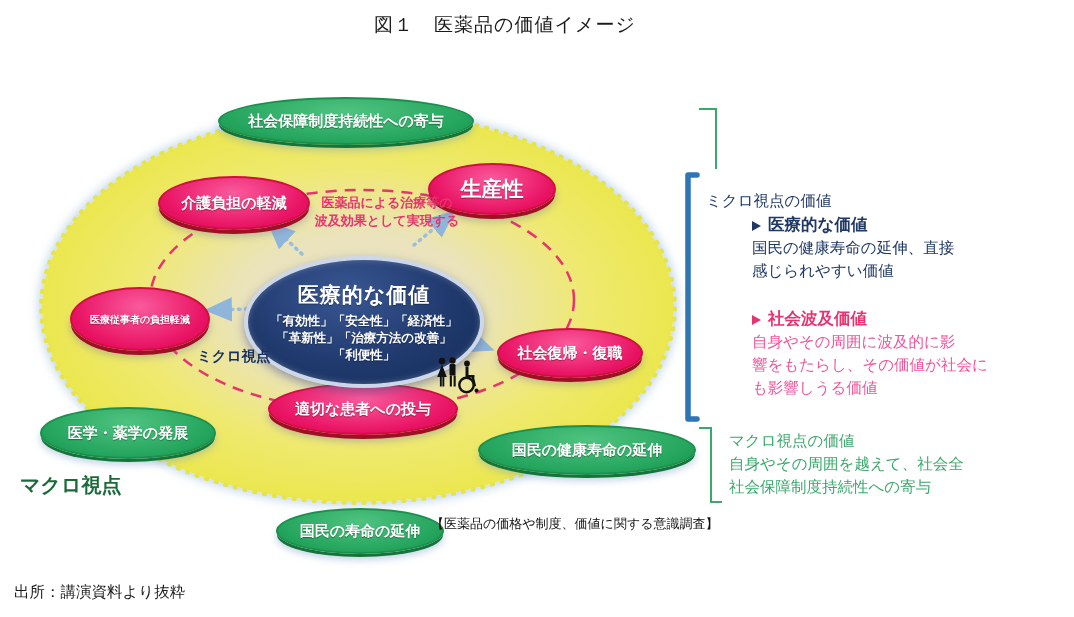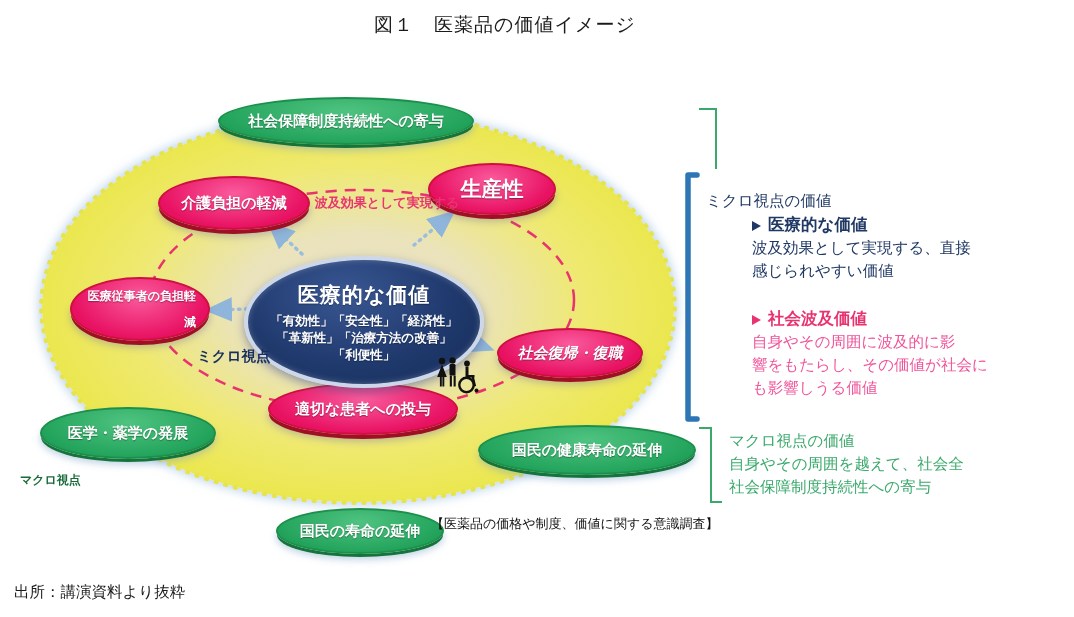--- a/index.html
+++ b/index.html
@@ -31,31 +31,31 @@
         box-shadow:0 4px 10px rgba(80,90,140,.55),inset 0 0 6px rgba(255,255,255,.25);}
   .navy .c-title{font-size:21px;letter-spacing:1px;margin-bottom:4px;}
   .navy .c-sub{font-size:12.5px;line-height:17px;font-weight:bold;}
 
   .n-g1{left:218px;top:97px;width:252px;height:44px;font-size:15px;}
   .n-g2{left:40px;top:407px;width:172px;height:48px;font-size:15px;}
   .n-g3{left:478px;top:425px;width:214px;height:46px;font-size:15px;}
   .n-g4{left:276px;top:508px;width:164px;height:42px;font-size:15px;}
   .n-p1{left:158px;top:176px;width:148px;height:50px;font-size:15px;}
   .n-p2{left:428px;top:163px;width:124px;height:48px;font-size:21px;}
-  .n-p3{left:70px;top:277px;width:140px;height:64px;font-size:12px;line-height:26px;padding:0 12px;box-sizing:border-box;}
-  .n-p4{left:497px;top:328px;width:142px;height:46px;font-size:15px;font-style:italic;}
+  .n-p3{left:70px;top:287px;width:140px;height:64px;font-size:10px;line-height:19px;padding:0 12px;box-sizing:border-box;}
+  .n-p4{left:497px;top:328px;width:142px;height:46px;font-size:15px;}
   .n-p5{left:268px;top:383px;width:186px;height:48px;font-size:15px;}
   .n-center{left:244px;top:256px;width:232px;height:124px;}
 
   .annotation{position:absolute;left:302px;top:194px;width:170px;z-index:2;text-align:center;
               color:#e8346f;font-size:13px;font-weight:bold;line-height:18px;}
   .micro-label{position:absolute;left:197px;top:347px;z-index:3;color:#17305e;
                font-size:14.5px;font-weight:bold;}
   .macro-label{position:absolute;left:20px;top:472px;z-index:3;color:#1b6b3a;
-               font-size:12px;font-weight:bold;}
+               font-size:20px;font-weight:bold;}
   .persons{position:absolute;left:436px;top:356px;z-index:3;}
 
   
   .legend{position:absolute;left:706px;top:191px;width:305px;z-index:2;font-size:15.5px;}
   .legend .micro-title{color:#1f3864;}
   .legend .item{padding-left:46px;position:relative;}
   .legend .item-title{font-weight:bold;font-size:16.5px;line-height:24px;}
   .legend .item.navy-item .item-title{color:#1f3864;}
   .legend .item.pink-item{margin-top:24px;}
   .legend .item.pink-item .item-title{color:#e8336f;}
@@ -143,20 +143,21 @@
   </div>
 
   <div class="node navy n-center">
     <div class="c-title">医療的な価値</div>
     <div class="c-sub">「有効性」「安全性」「経済性」</div>
     <div class="c-sub">「革新性」「治療方法の改善」</div>
     <div class="c-sub">「利便性」</div>
   </div>
 
   <div class="annotation">
+    <div>医薬品による治療等の</div>
     <div>波及効果として実現する</div>
   </div>
   <div class="micro-label">ミクロ視点</div>
   <div class="macro-label">マクロ視点</div>
 
   <svg class="persons" width="52" height="42" viewBox="0 0 52 42">
     <g fill="#111">
       <circle cx="6" cy="5" r="3.2"></circle>
       <path d="M6,8.5 L1.2,21 L10.8,21 Z"></path>
       <rect x="3.9" y="21" width="1.9" height="9.5"></rect>
@@ -170,21 +171,21 @@
       <path d="M37.5,19 l2.6,11 l-2.2,.6 l-2.6,-11 z"></path>
     </g>
     <circle cx="30.5" cy="29" r="7.2" fill="none" stroke="#111" stroke-width="2.4"></circle>
     <circle cx="40.5" cy="34.5" r="2" fill="#111"></circle>
   </svg>
 
   <div class="legend">
     <div class="micro-title">ミクロ視点の価値</div>
     <div class="item navy-item">
       <div class="item-title"><span class="tri"></span><span>医療的な価値</span></div>
-      <div class="desc">波及効果として実現する、直接</div>
+      <div class="desc">国民の健康寿命の延伸、直接</div>
       <div class="desc">感じられやすい価値</div>
     </div>
     <div class="item pink-item">
       <div class="item-title"><span class="tri"></span><span>社会波及価値</span></div>
       <div class="desc">自身やその周囲に波及的に影</div>
       <div class="desc">響をもたらし、その価値が社会に</div>
       <div class="desc">も影響しうる価値</div>
     </div>
   </div>
 

